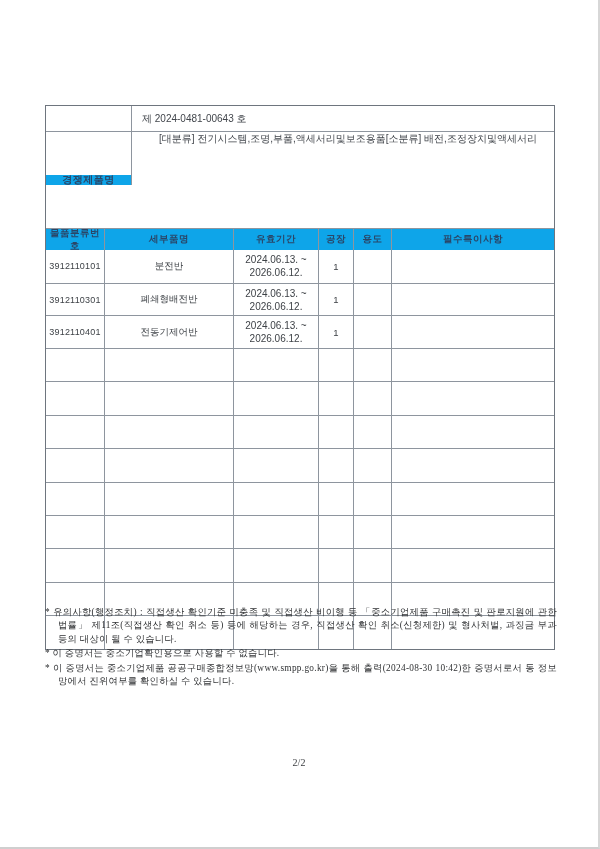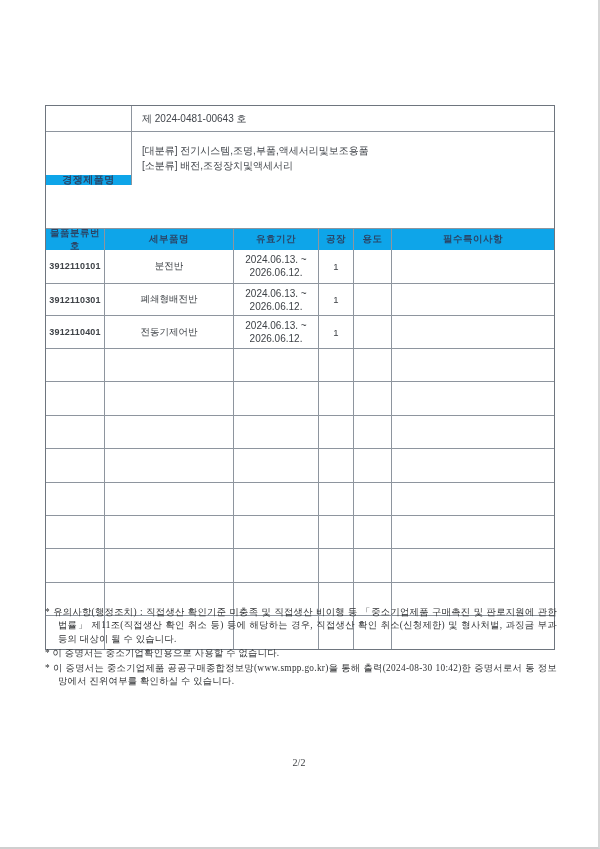--- a/index.html
+++ b/index.html
@@ -22,31 +22,31 @@
     display:flex; align-items:center; justify-content:center;
     text-align:center; overflow:hidden;
   }
   .tcell:first-child { border-left:none; }
   .lbl-bg { background:#0ea5e9;margin-top:43px; }
   .lbl-txt { color:#2a4668; font-weight:600; font-size:10px; letter-spacing:.5px; }
   .info-row-1 { height:25px; }
   .info-row-2 { height:54px; }
   .info-label { width:85px; flex:0 0 85px; }
   .info-value { flex:1; justify-content:flex-start; text-align:left; padding-left:10px; font-size:10px; color:#41454b; }
-  .info-value.two-line { flex-direction:column; align-items:flex-start; justify-content:center; line-height:1.45; }
+  .info-value.two-line { flex-direction:row; align-items:flex-start; justify-content:center; line-height:1.45; }
   .head-row { height:22px; }
   .head-row .tcell { font-size:9.5px; }
   .c1 { width:58px; flex:0 0 58px; }
   .c2 { width:129px; flex:0 0 129px; }
   .c3 { width:85px; flex:0 0 85px; }
   .c4 { width:35px; flex:0 0 35px; }
   .c5 { width:38px; flex:0 0 38px; }
   .c6 { flex:1; }
   .data-row { height:32.7px; font-size:9.5px; }
-  .data-row .code { font-size:9px; letter-spacing:.2px;font-weight:bold; }
+  .data-row .code { font-size:9px; letter-spacing:.2px; }
   .data-row .period { flex-direction:column; justify-content:center; font-size:10px; line-height:1.3; }
   .empty-row { height:33.4px; }
   
   .notes {
     position:absolute; left:45px; top:606px; width:512px;
     font-family:"Liberation Serif", serif; font-size:9.3px; line-height:1.45;
     color:#2f3133; letter-spacing:.3px; text-align:justify;
   }
   .note { padding-left:13px; text-indent:-13px; margin-bottom:1px; }
   .page-num {

